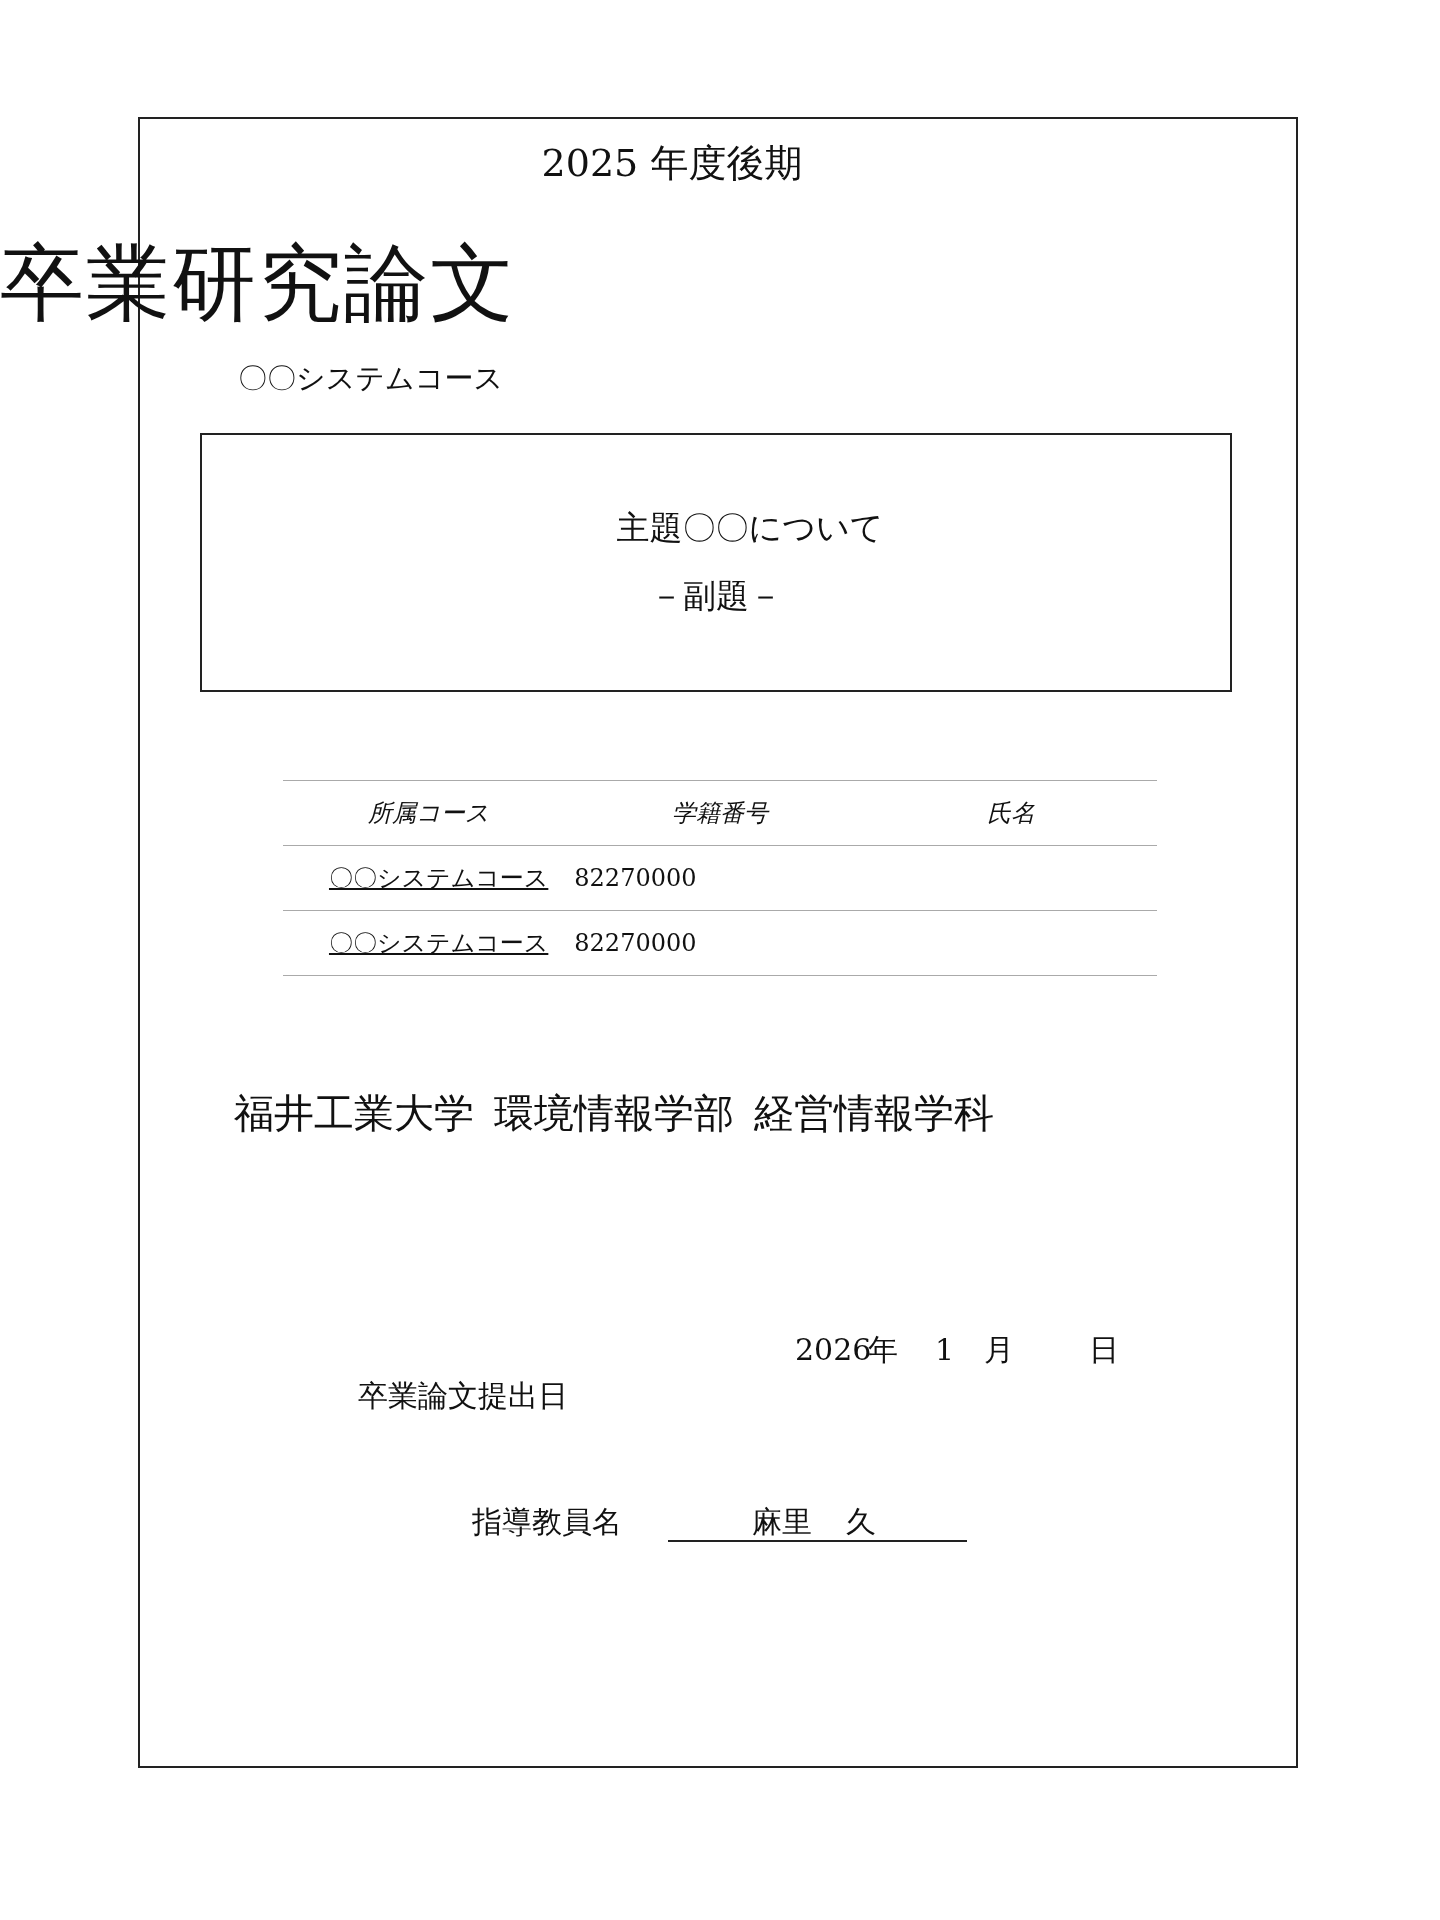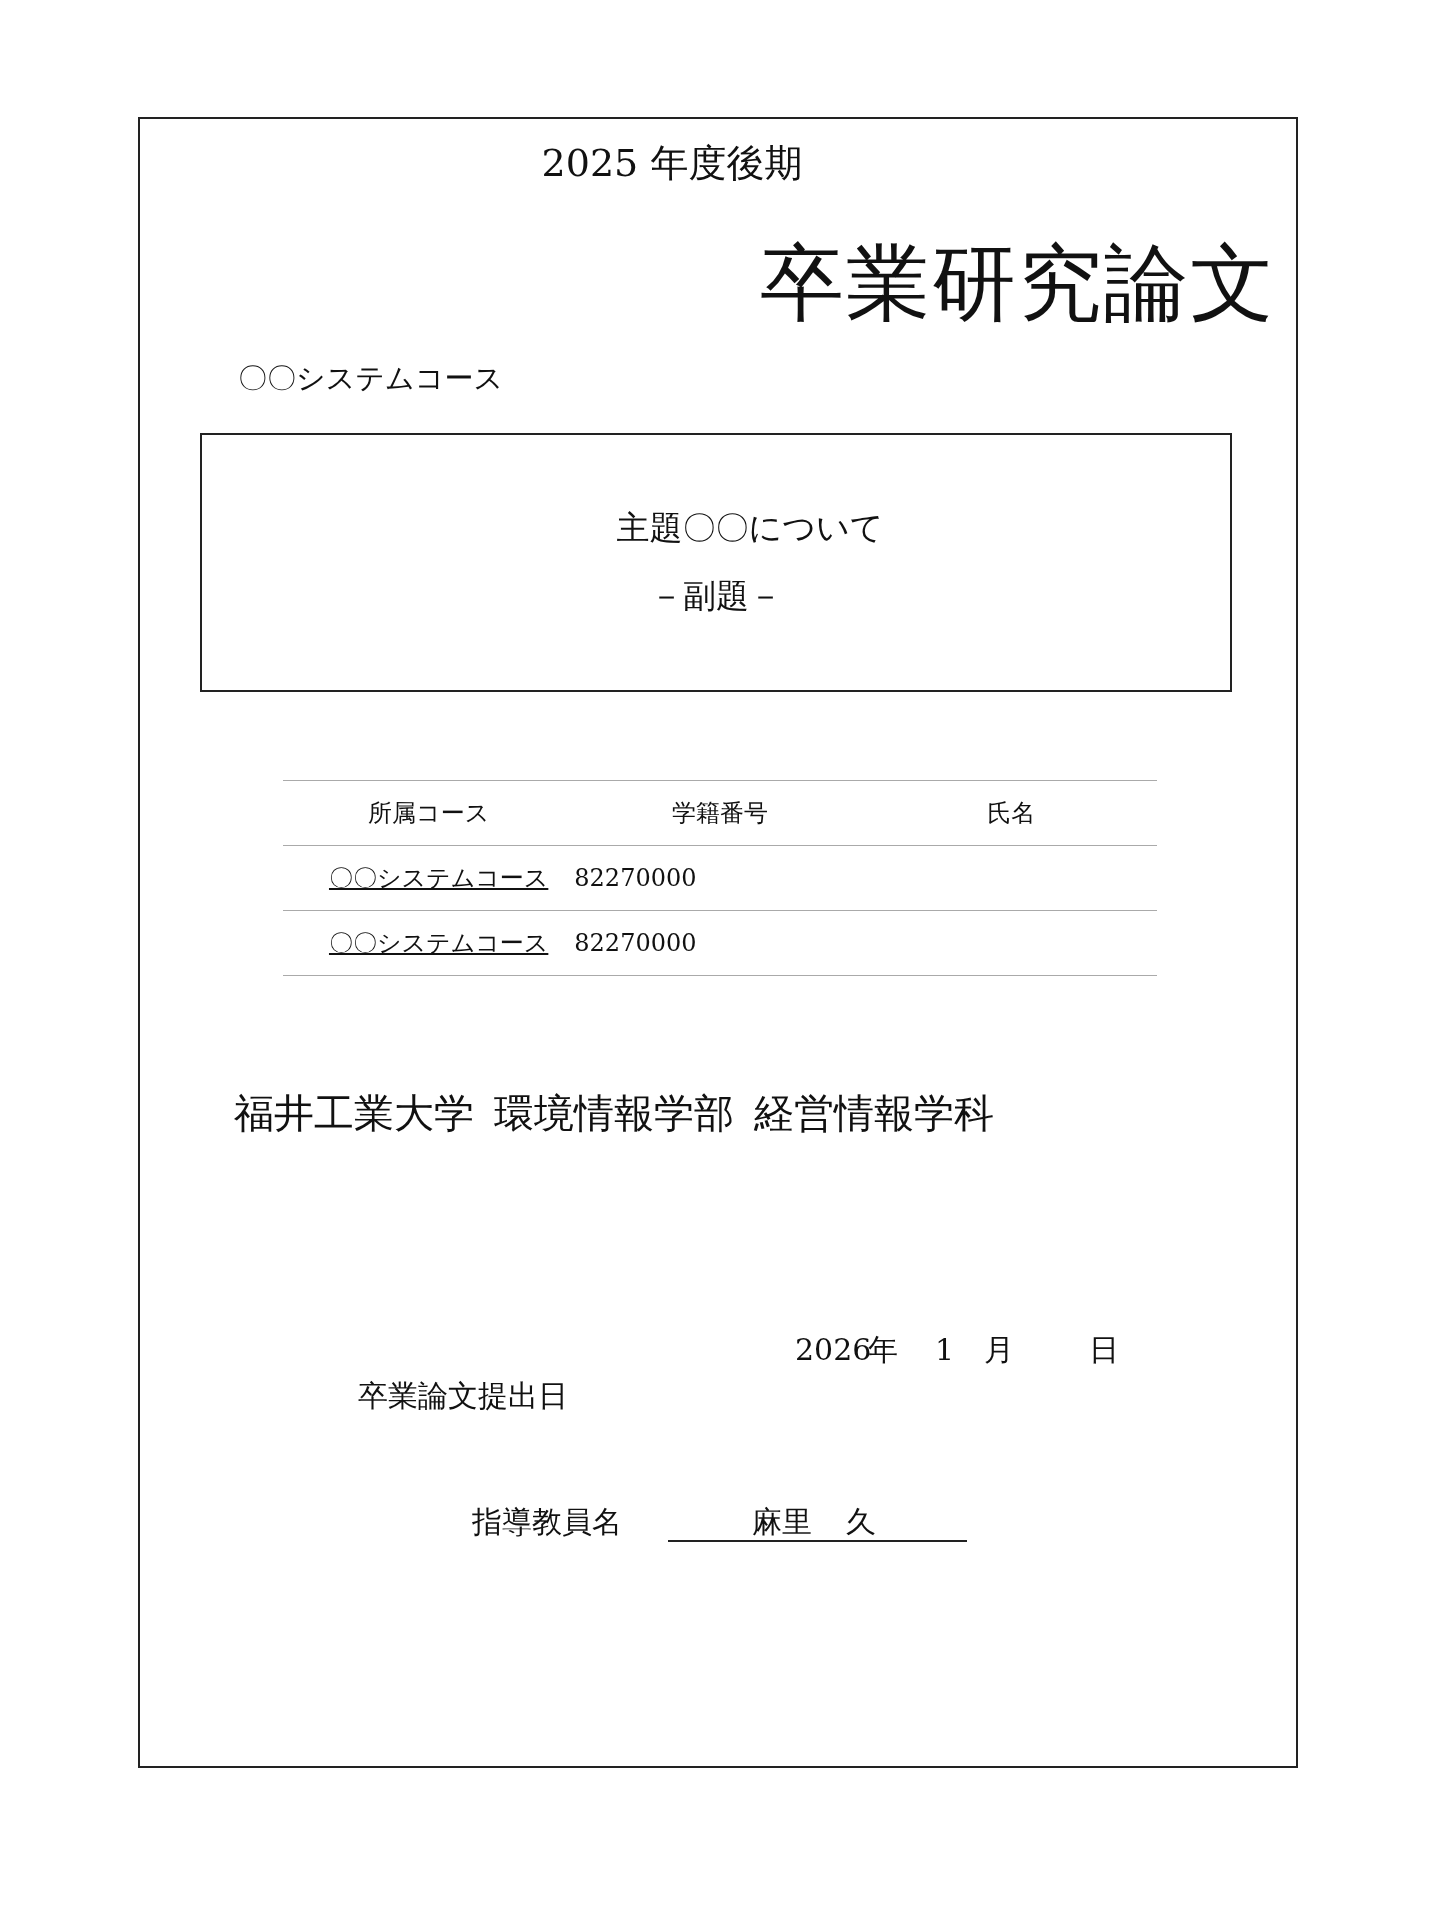--- a/index.html
+++ b/index.html
@@ -7,37 +7,37 @@
       width: 1440px; height: 1920px; background: #ffffff; position: relative;
       font-family: "DejaVu Serif", "Liberation Serif", serif; color: #111;
       overflow: hidden;
     }
     .abs { position: absolute; white-space: nowrap; }
     .page-frame {
       position: absolute; left: 138px; top: 117px; width: 1160px; height: 1651px;
       border: 2px solid #222; box-sizing: border-box;
     }
     .term { left: 0; width: 1344px; top: 138px; text-align: center; font-size: 38px; line-height: 50px; }
-    .main-title { left: 0; width: 1276px; top: 228px; text-align: right; font-size: 84px; line-height: 110px; letter-spacing: 2px; }
+    .main-title { left: 0; width: 1276px; top: 228px; text-align: left; font-size: 84px; line-height: 110px; letter-spacing: 2px; }
     .topic-label { left: 238px; top: 358px; font-size: 29px; line-height: 40px; }
     .title-box {
       position: absolute; left: 200px; top: 433px; width: 1032px; height: 259px;
       border: 2px solid #222; box-sizing: border-box;
     }
     .thesis-title { left: 200px; width: 1100px; top: 506px; text-align: center; font-size: 33px; line-height: 44px; }
     .thesis-subtitle { left: 200px; width: 1032px; top: 574px; text-align: center; font-size: 33px; line-height: 44px; }
     .student-table {
       position: absolute; left: 283px; top: 780px; width: 874px;
       border-collapse: collapse; font-size: 24px;
     }
     .student-table th, .student-table td {
       border-top: 1.5px solid #aaa; border-bottom: 1.5px solid #aaa;
       height: 64px; padding: 0; font-weight: normal; vertical-align: middle;
     }
-    .student-table th { text-align: center; }
+    .student-table th { text-align: center; font-style: italic; }
     .student-table td.c1 { text-align: center; padding-left: 20px; text-decoration: underline; }
     .student-table td.c2, .student-table td.c3 { text-align: left; }
     .col { width: 291px; }
     .university { left: 0; width: 1228px; top: 1089px; text-align: center; font-size: 40px; line-height: 50px; font-family: Liberation Serif, serif; }
     .university span { margin: 0 10px; }
     .submit-label { left: 358px; top: 1376px; font-size: 30px; line-height: 40px; }
     .date-part { top: 1330px; font-size: 30px; line-height: 40px; }
     .advisor-label { left: 472px; top: 1502px; font-size: 30px; line-height: 40px; }
     .advisor-line { position: absolute; left: 668px; top: 1540px; width: 299px; height: 0; border-top: 2px solid #222; }
     .advisor-name-a { left: 752px; top: 1502px; font-size: 30px; line-height: 40px; }

